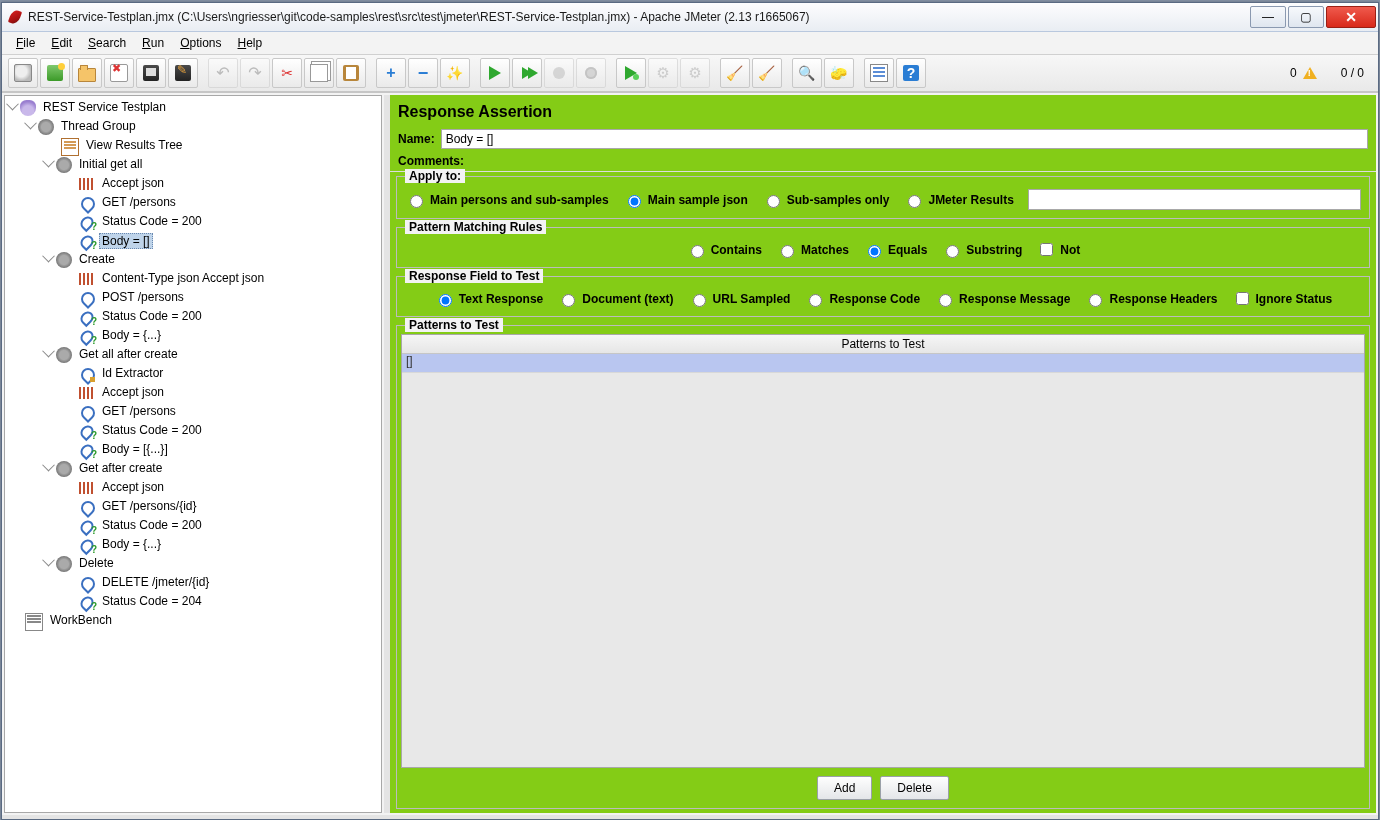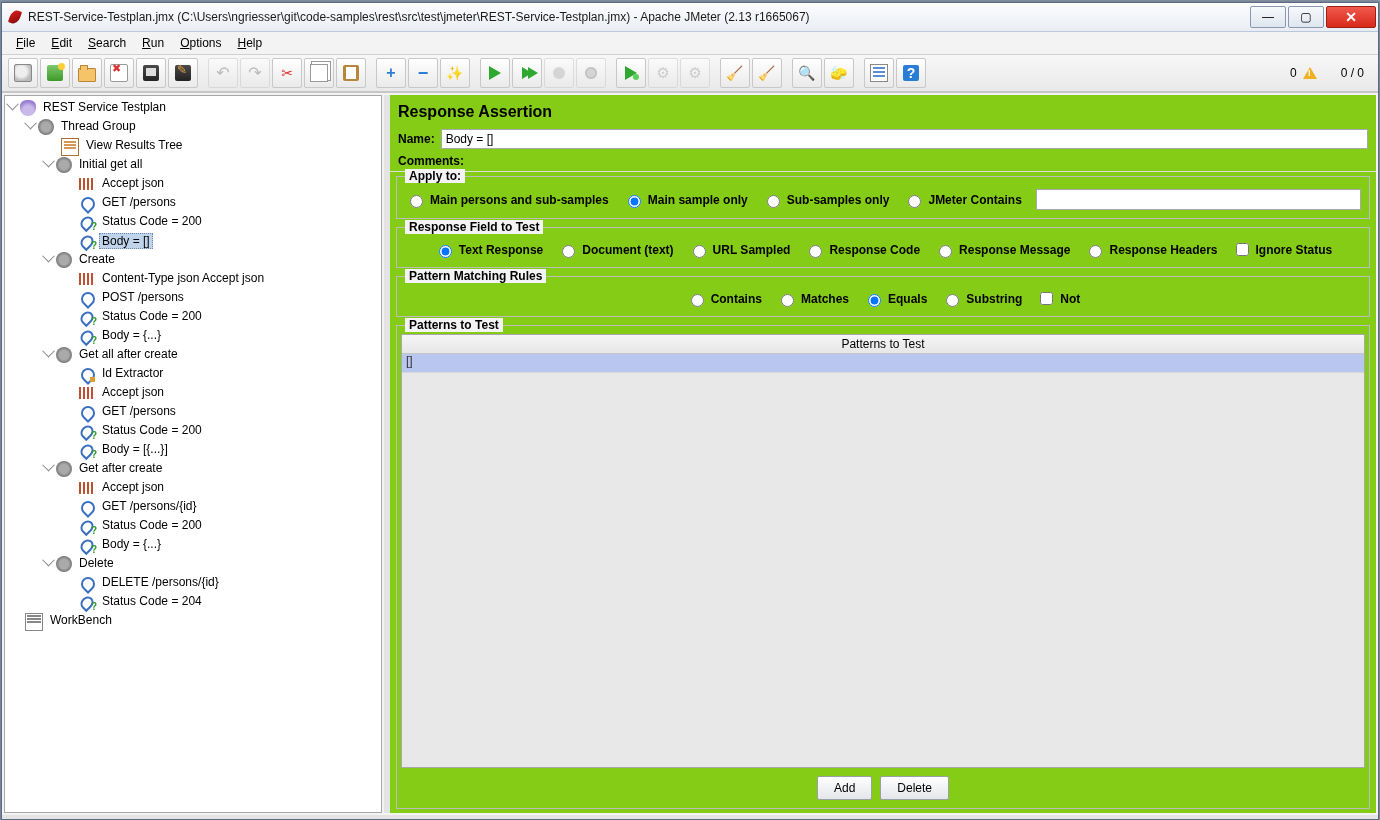--- a/index.html
+++ b/index.html
@@ -425,21 +425,21 @@
           <span class="toggle"></span>
           <span class="node-icon ic-gear"></span>
           <span class="node-label">Delete</span>
         </div>
       <div class="tree-row">
           <span class="sp"></span>
           <span class="sp"></span>
           <span class="sp"></span>
           <span class="sp"></span>
           <span class="node-icon ic-pipette"></span>
-          <span class="node-label">DELETE /persons/{id}</span>
+          <span class="node-label">DELETE /jmeter/{id}</span>
         </div>
       <div class="tree-row">
           <span class="sp"></span>
           <span class="sp"></span>
           <span class="sp"></span>
           <span class="sp"></span>
           <span class="node-icon ic-assert"></span>
           <span class="node-label">Status Code = 204</span>
         </div>
 
@@ -462,31 +462,57 @@
 
       <div class="fieldset">
         <span class="legend">Apply to:</span>
         <div class="radio-row">
           <label>
               <input type="radio" name="apply" style="">
               <span>Main persons and sub-samples</span>
             </label>
           <label>
               <input type="radio" name="apply" checked="" style="">
-              <span>Main sample only</span>
+              <span>Main sample json</span>
             </label>
           <label>
               <input type="radio" name="apply" style="">
               <span>Sub-samples only</span>
             </label>
           <label>
               <input type="radio" name="apply" style="">
-              <span>JMeter Contains</span>
+              <span>JMeter Results</span>
             </label>
           <input type="text" style="">
+        </div>
+      </div>
+
+      <div class="fieldset">
+        <span class="legend">Pattern Matching Rules</span>
+        <div class="radio-row center">
+          <label>
+              <input type="radio" name="pm" style="">
+              <span>Contains</span>
+            </label>
+          <label>
+              <input type="radio" name="pm" style="">
+              <span>Matches</span>
+            </label>
+          <label>
+              <input type="radio" name="pm" checked="" style="">
+              <span>Equals</span>
+            </label>
+          <label>
+              <input type="radio" name="pm" style="">
+              <span>Substring</span>
+            </label>
+          <label>
+              <input type="checkbox" style="">
+              <span>Not</span>
+            </label>
         </div>
       </div>
 
       <div class="fieldset">
         <span class="legend">Response Field to Test</span>
         <div class="radio-row center">
           <label>
               <input type="radio" name="rf" checked="" style="">
               <span>Text Response</span>
             </label>
@@ -506,46 +532,20 @@
               <input type="radio" name="rf" style="">
               <span>Response Message</span>
             </label>
           <label>
               <input type="radio" name="rf" style="">
               <span>Response Headers</span>
             </label>
           <label>
               <input type="checkbox" style="">
               <span>Ignore Status</span>
-            </label>
-        </div>
-      </div>
-
-      <div class="fieldset">
-        <span class="legend">Pattern Matching Rules</span>
-        <div class="radio-row center">
-          <label>
-              <input type="radio" name="pm" style="">
-              <span>Contains</span>
-            </label>
-          <label>
-              <input type="radio" name="pm" style="">
-              <span>Matches</span>
-            </label>
-          <label>
-              <input type="radio" name="pm" checked="" style="">
-              <span>Equals</span>
-            </label>
-          <label>
-              <input type="radio" name="pm" style="">
-              <span>Substring</span>
-            </label>
-          <label>
-              <input type="checkbox" style="">
-              <span>Not</span>
             </label>
         </div>
       </div>
 
       <div class="patterns-box">
         <span class="legend">Patterns to Test</span>
         <div class="pat-table">
           <div class="pat-head">Patterns to Test</div>
           <div class="pat-row sel">[]</div>
           <div class="pat-body"></div>

